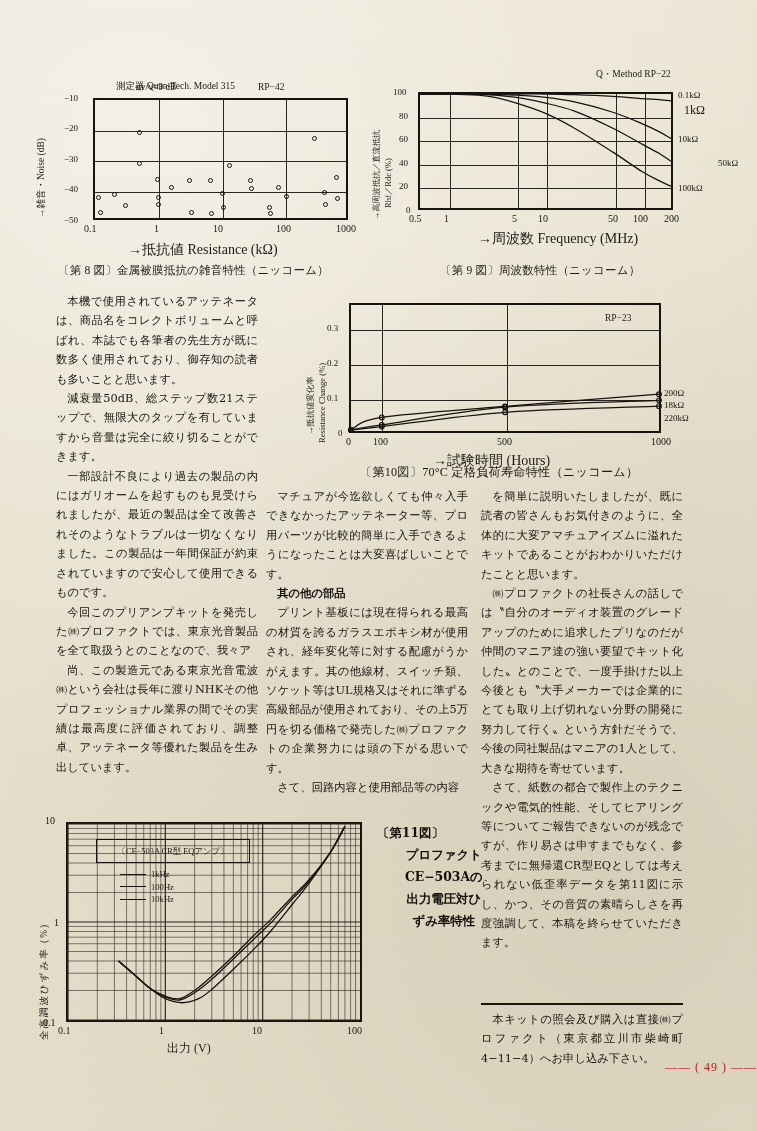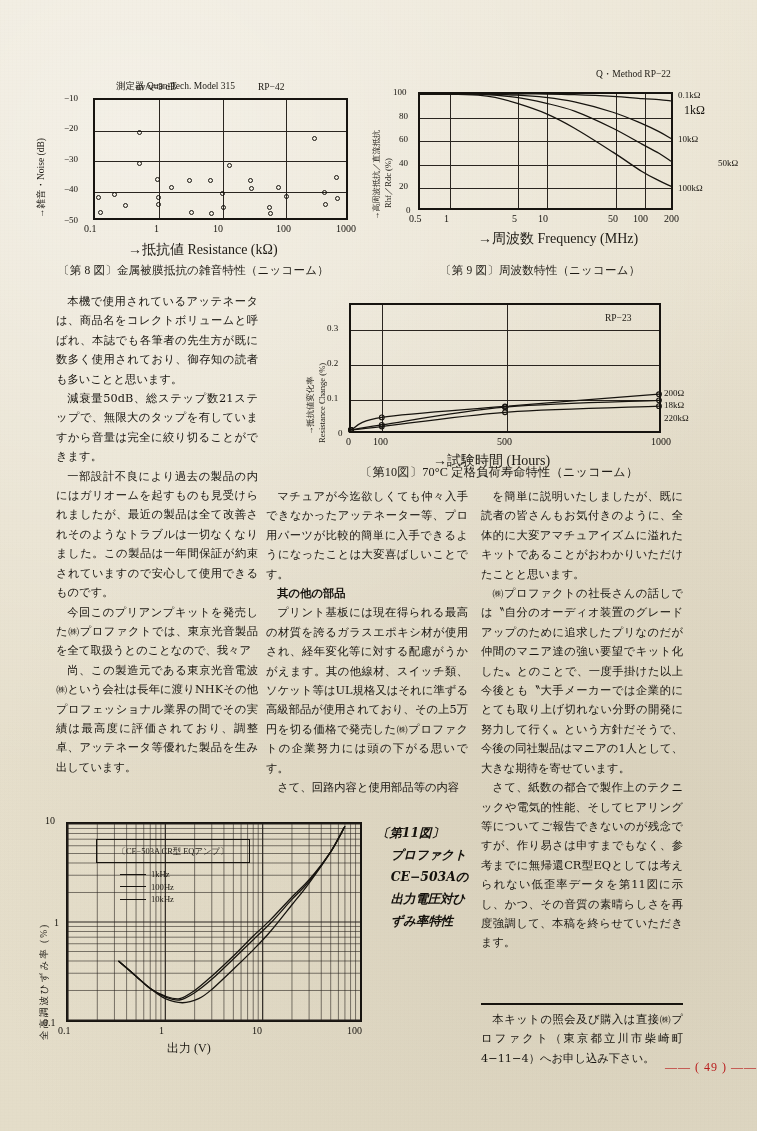--- a/index.html
+++ b/index.html
@@ -60,21 +60,21 @@
   .rule{position:absolute;height:1.6px;background:#17140f;}
 
   .figcap11{
     position:absolute;
     font-family:"DejaVu Serif", serif;
     font-size:12.4px;
     font-weight:bold;
     line-height:22px;
     color:#14110c;
   }
-  .figcap11 .ind{padding-left:1.1em;display:block;}
+  .figcap11 .ind{padding-left:1.1em;display:block;text-align:center;}
 
   .pagenum{
     position:absolute;width:100%;text-align:right;
     font-size:12px;letter-spacing:1px;color:#b91c1c;
   }
 </style>
 </head>
 <body>
 
 <div class="paper"></div>
@@ -333,21 +333,21 @@
     <div class="tickl" style="left:21px;top:205px;font-size:10px;">0.1</div>
 
     <div class="tickl" style="left:36px;top:213px;font-size:10px;">0.1</div>
     <div class="tickl" style="left:137px;top:213px;font-size:10px;">1</div>
     <div class="tickl" style="left:230px;top:213px;font-size:10px;">10</div>
     <div class="tickl" style="left:325px;top:213px;font-size:10px;">100</div>
 
     <div class="axt" style="left:145px;top:228px;font-size:12px;">出力 (V)</div>
   </div>
 
-  <div class="figcap11" style="left:377px;top:822px;width:120px;font-style:italic;">
+  <div class="figcap11" style="left:377px;top:822px;width:120px;">
     <span>〔第11図〕</span>
     <span class="ind">プロファクト</span>
     <span class="ind">CE−503Aの</span>
     <span class="ind">出力電圧対ひ</span>
     <span class="ind">ずみ率特性</span>
   </div>
 
   <div class="col" style="left:56px;top:292px;width:202px;">
     <p>本機で使用されているアッテネータは、商品名をコレクトボリュームと呼ばれ、本誌でも各筆者の先生方が既に数多く使用されており、御存知の読者も多いことと思います。</p>
     <p>減衰量50dB、総ステップ数21ステップで、無限大のタップを有していますから音量は完全に絞り切ることができます。</p>

